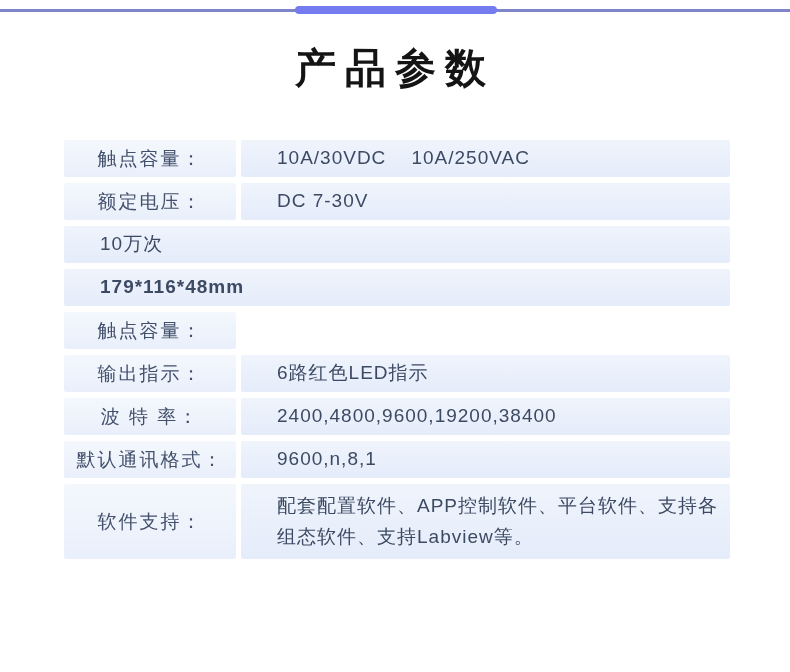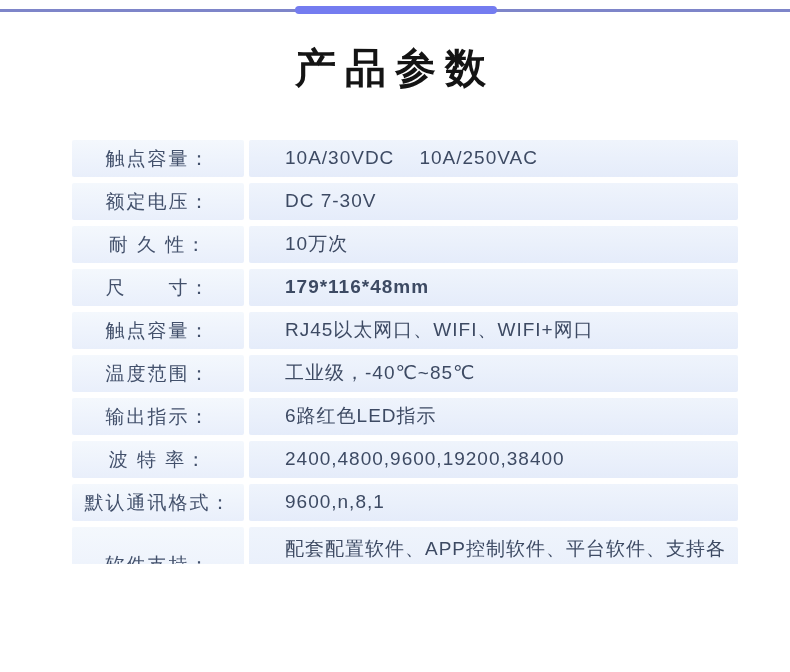--- a/index.html
+++ b/index.html
@@ -40,21 +40,21 @@
     text-align: center;
     font-size: 41px;
     font-weight: 700;
     color: #141414;
     letter-spacing: 9px;
     line-height: 1.1;
   }
   
   .spec-table {
     position: absolute;
-    left: 72px;
+    left: 64px;
     top: 140px;
     width: 666px;
   }
   .row {
     display: flex;
     margin-bottom: 6px;
     height: 37px;
   }
   .row.tall { height: 75px; justify-content: center; }
   .cell {
@@ -105,38 +105,31 @@
     <div class="cell label">触点容量：</div>
     <div class="cell value">10A/30VDC    10A/250VAC</div>
   </div>
 
   <div class="row">
     <div class="cell label">额定电压：</div>
     <div class="cell value">DC 7-30V</div>
   </div>
 
   <div class="row">
-    <div class="cell label">耐 久 性：</div>
     <div class="cell value">10万次</div>
   </div>
 
   <div class="row">
-    <div class="cell label">尺　　寸：</div>
     <div class="cell value em">179*116*48mm</div>
   </div>
 
   <div class="row">
     <div class="cell label">触点容量：</div>
-    <div class="cell value">RJ45以太网口、WIFI、WIFI+网口</div>
   </div>
 
-  <div class="row">
-    <div class="cell label">温度范围：</div>
-    <div class="cell value">工业级，-40℃~85℃</div>
-  </div>
 
   <div class="row">
     <div class="cell label">输出指示：</div>
     <div class="cell value">6路红色LED指示</div>
   </div>
 
 
   <div class="row">
     <div class="cell label">波 特 率：</div>
     <div class="cell value">2400,4800,9600,19200,38400</div>

